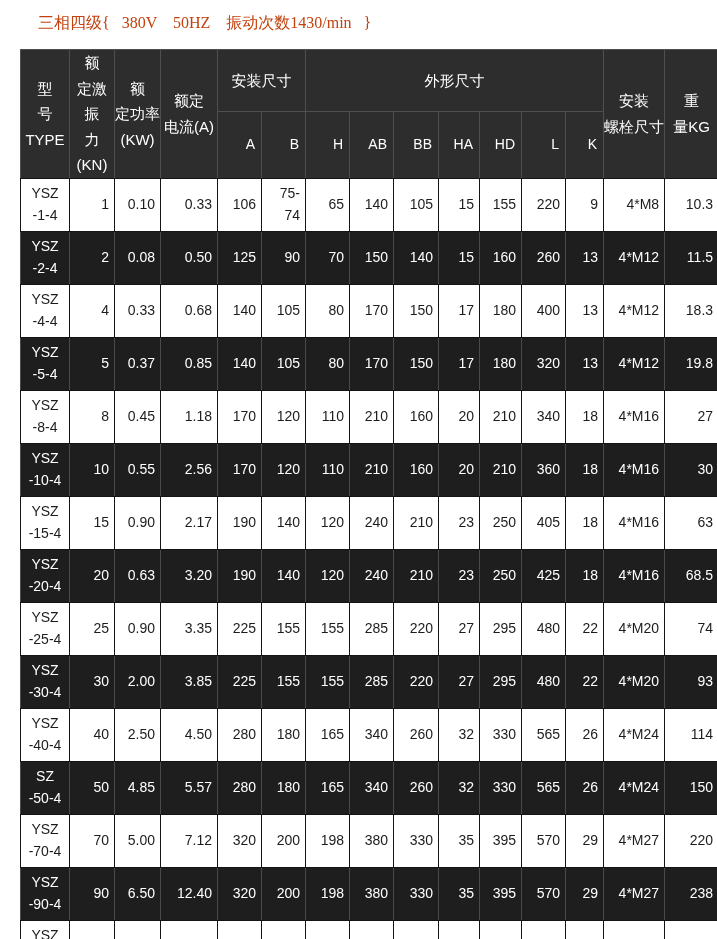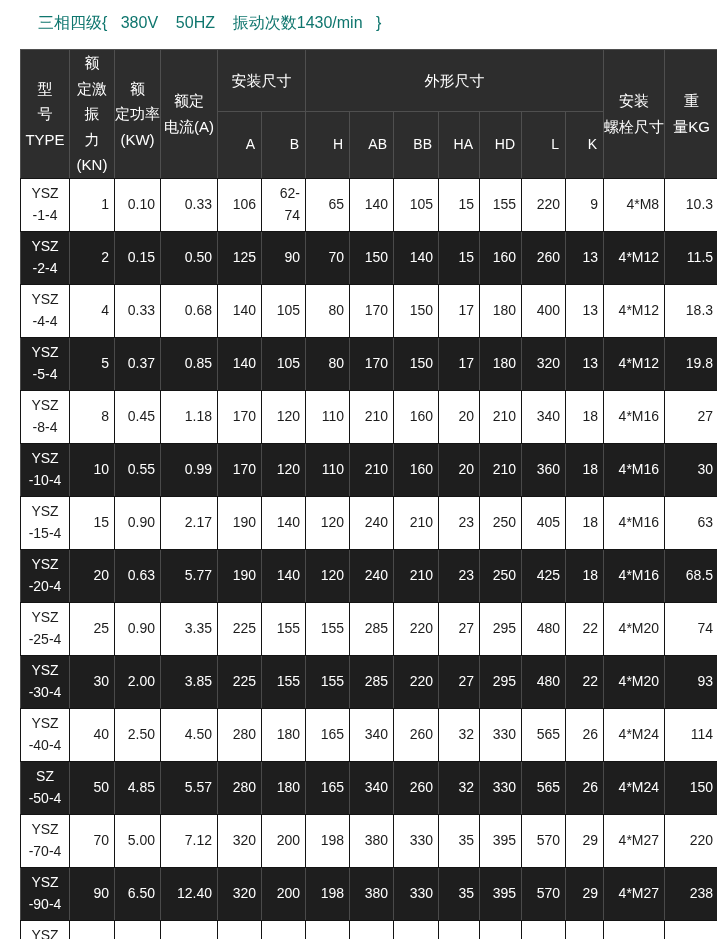--- a/index.html
+++ b/index.html
@@ -4,22 +4,23 @@
 <style>
   html, body { margin: 0; padding: 0; }
   body {
     width: 717px; height: 939px; overflow: hidden;
     background: #ffffff;
     font-family: "Liberation Sans", sans-serif;
   }
   .title {
     margin: 13px 0 0 38px;
     font-size: 16px;
-    color: #0f766e;
+    color: #c2410c;
     white-space: pre;
+    font-family: Liberation Serif, serif;
   }
   table.spec {
     border-collapse: collapse;
     table-layout: fixed;
     margin: 15px 0 0 20px;
     width: 698px;
     border: 1px solid #141414;
   }
   th, td {
     font-weight: normal;
@@ -112,37 +113,37 @@
       </tr>
     </thead>
   <tbody>
       <tr class="light">
         <td class="type">YSZ
 -1-4</td>
         <td class="num">1</td>
         <td class="num">0.10</td>
         <td class="num">0.33</td>
         <td class="num">106</td>
-        <td class="num">62-
+        <td class="num">75-
 74</td>
         <td class="num">65</td>
         <td class="num">140</td>
         <td class="num">105</td>
         <td class="num">15</td>
         <td class="num">155</td>
         <td class="num">220</td>
         <td class="num">9</td>
         <td class="num">4*M8</td>
         <td class="num">10.3</td>
       </tr>
       <tr class="dark">
         <td class="type">YSZ
 -2-4</td>
         <td class="num">2</td>
-        <td class="num">0.15</td>
+        <td class="num">0.08</td>
         <td class="num">0.50</td>
         <td class="num">125</td>
         <td class="num">90</td>
         <td class="num">70</td>
         <td class="num">150</td>
         <td class="num">140</td>
         <td class="num">15</td>
         <td class="num">160</td>
         <td class="num">260</td>
         <td class="num">13</td>
@@ -201,21 +202,21 @@
         <td class="num">340</td>
         <td class="num">18</td>
         <td class="num">4*M16</td>
         <td class="num">27</td>
       </tr>
       <tr class="dark">
         <td class="type">YSZ
 -10-4</td>
         <td class="num">10</td>
         <td class="num">0.55</td>
-        <td class="num">0.99</td>
+        <td class="num">2.56</td>
         <td class="num">170</td>
         <td class="num">120</td>
         <td class="num">110</td>
         <td class="num">210</td>
         <td class="num">160</td>
         <td class="num">20</td>
         <td class="num">210</td>
         <td class="num">360</td>
         <td class="num">18</td>
         <td class="num">4*M16</td>
@@ -237,21 +238,21 @@
         <td class="num">405</td>
         <td class="num">18</td>
         <td class="num">4*M16</td>
         <td class="num">63</td>
       </tr>
       <tr class="dark">
         <td class="type">YSZ
 -20-4</td>
         <td class="num">20</td>
         <td class="num">0.63</td>
-        <td class="num">5.77</td>
+        <td class="num">3.20</td>
         <td class="num">190</td>
         <td class="num">140</td>
         <td class="num">120</td>
         <td class="num">240</td>
         <td class="num">210</td>
         <td class="num">23</td>
         <td class="num">250</td>
         <td class="num">425</td>
         <td class="num">18</td>
         <td class="num">4*M16</td>

